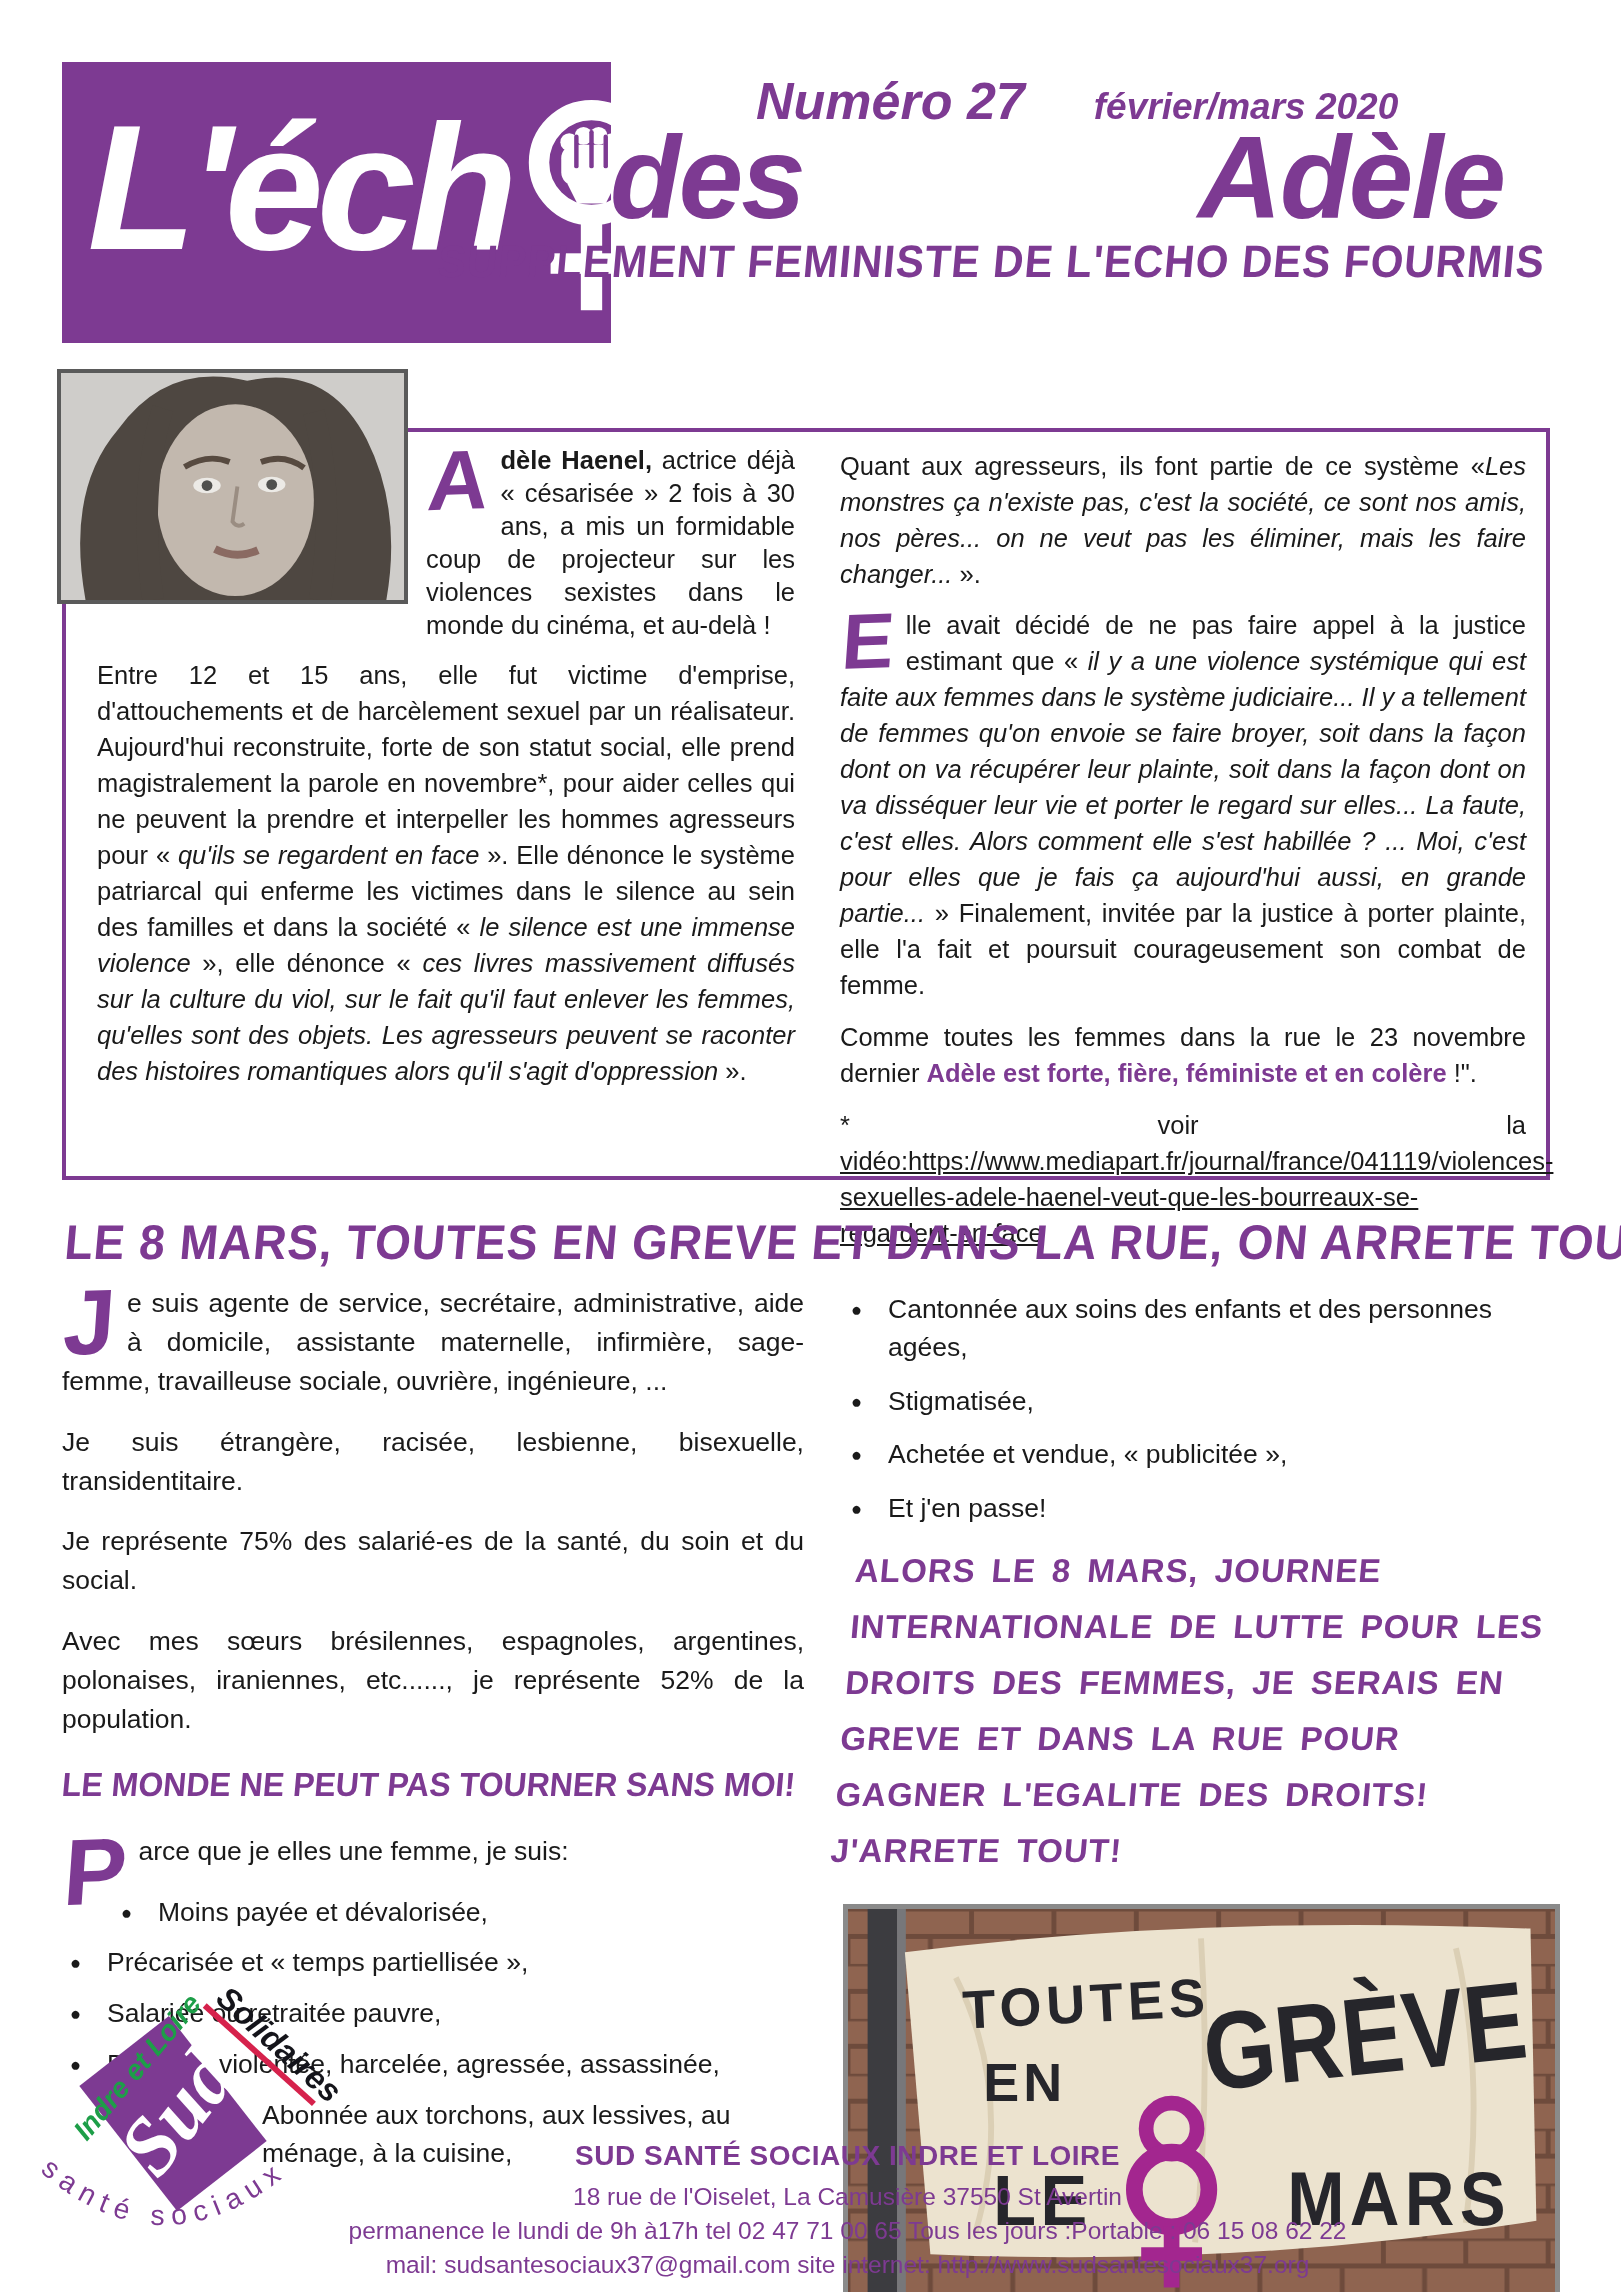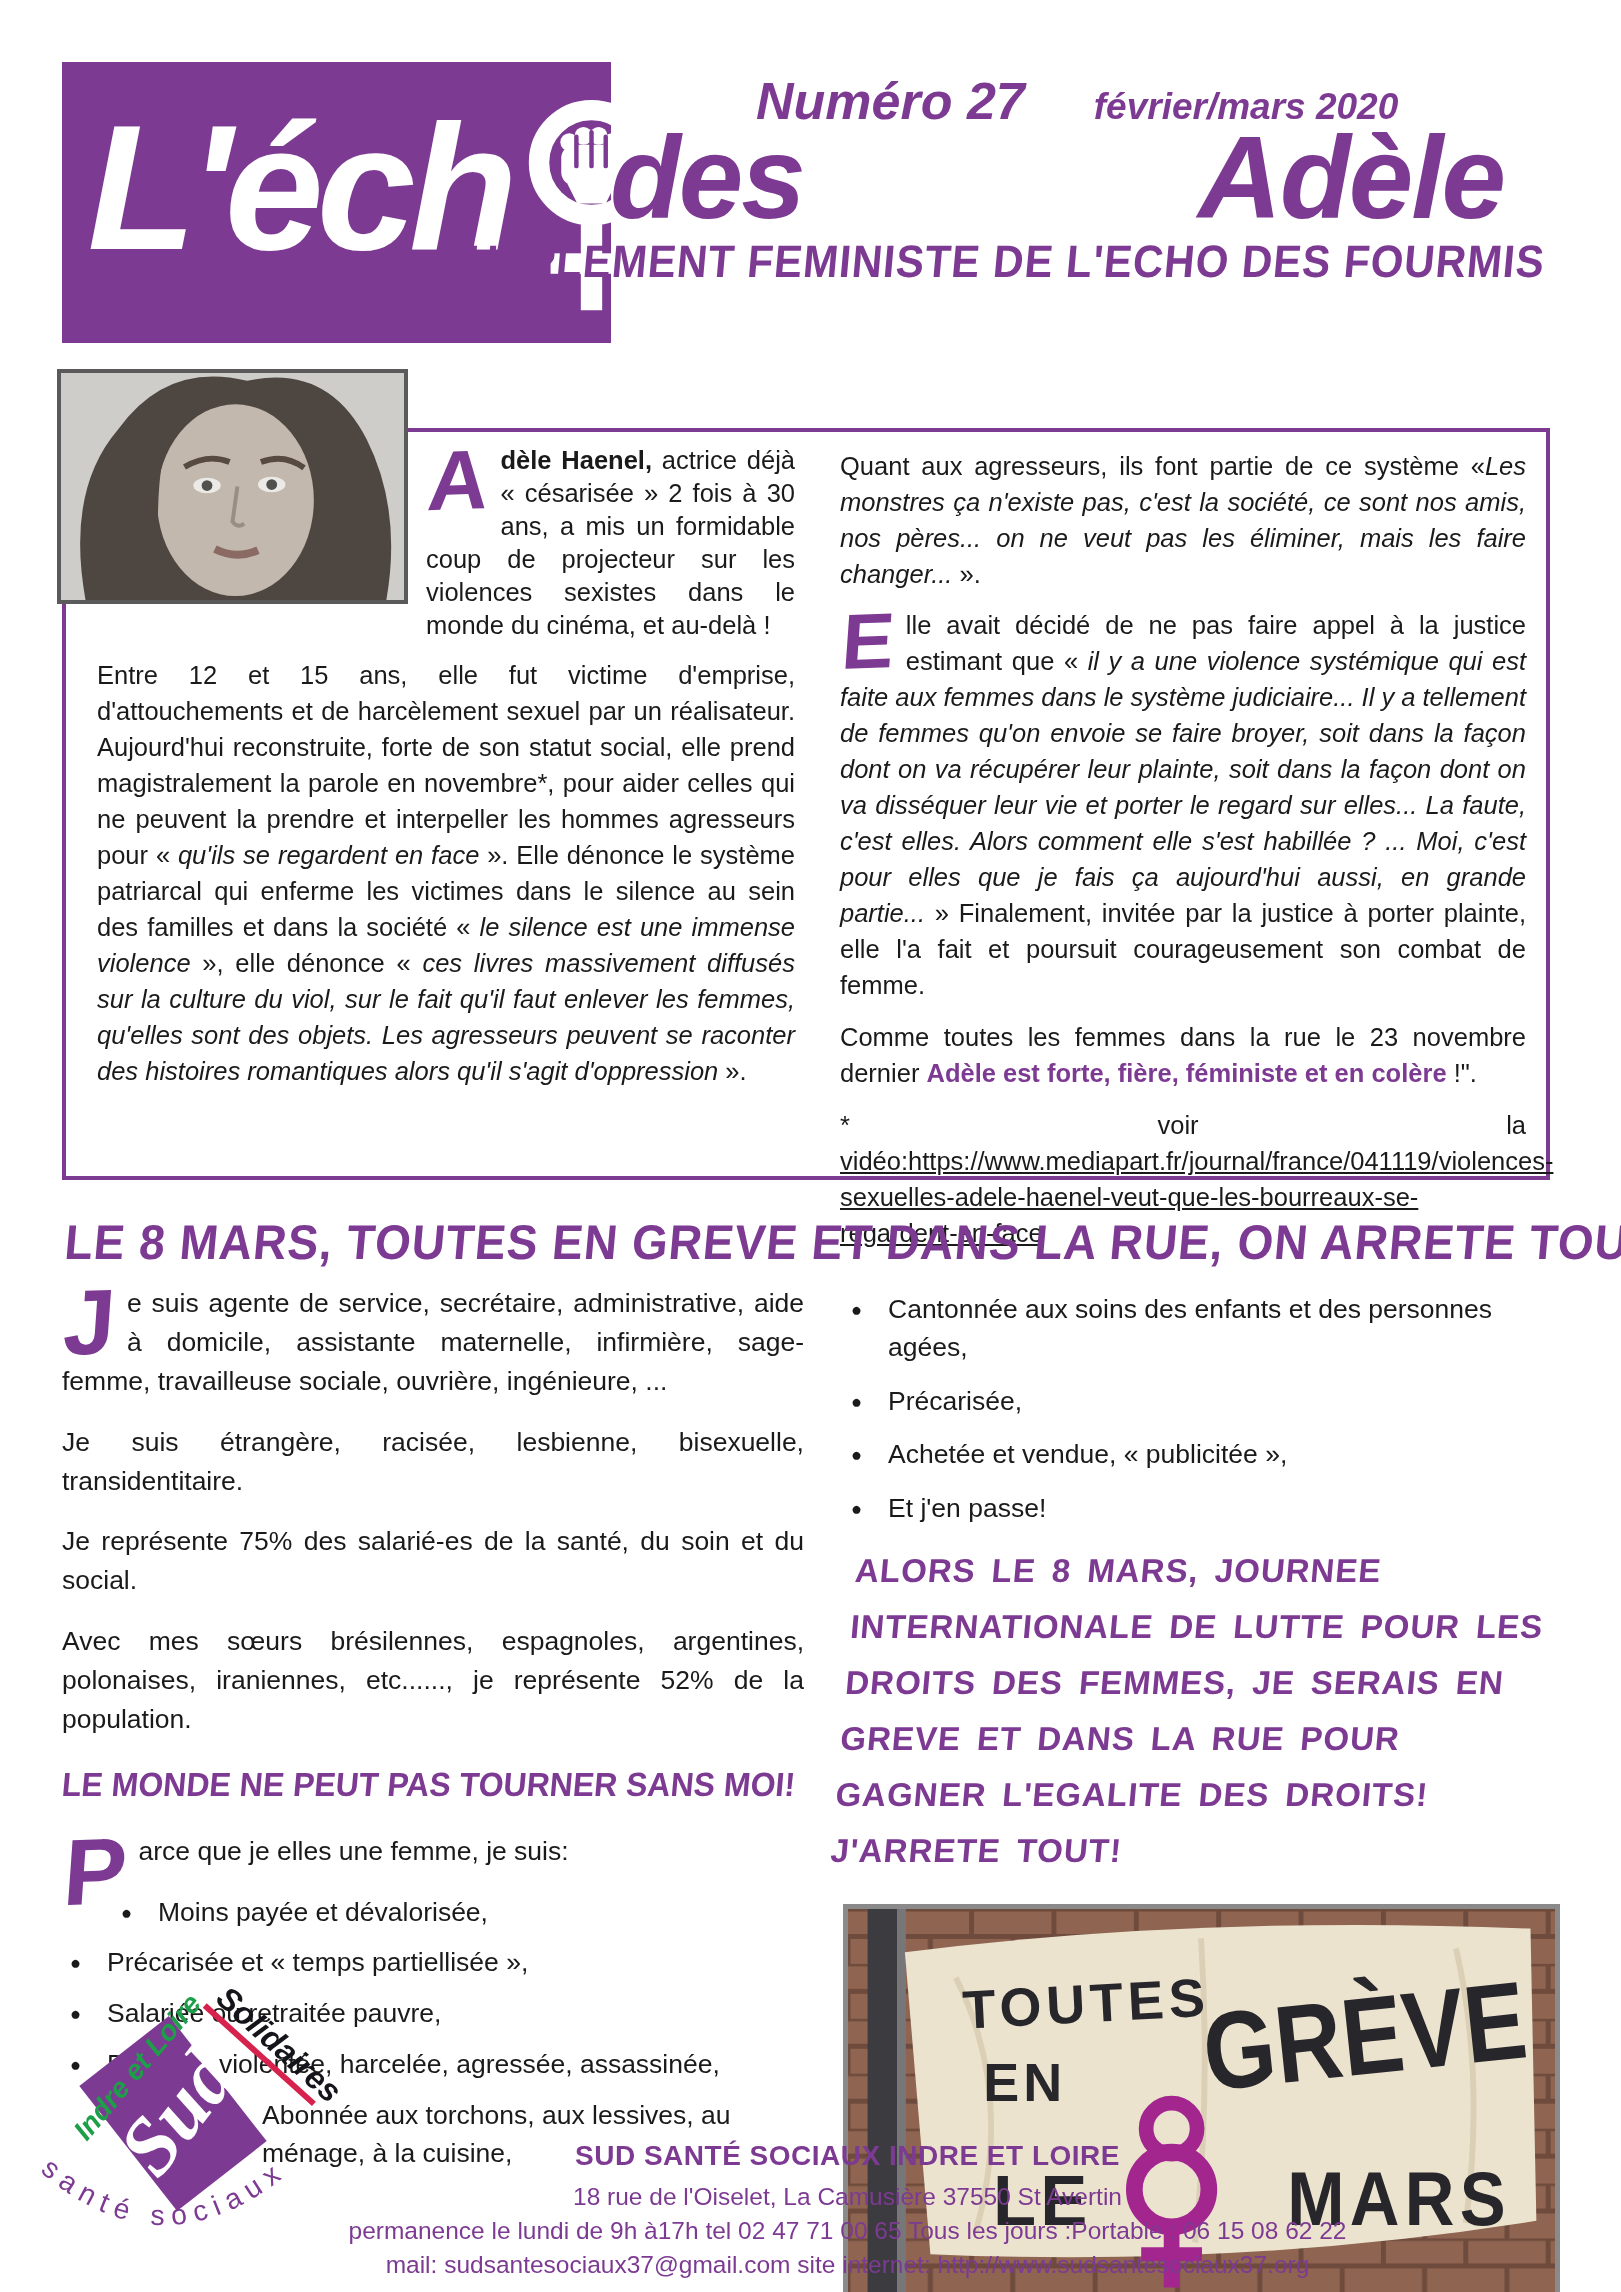--- a/index.html
+++ b/index.html
@@ -170,21 +170,21 @@
         <li><span>Précarisée et « temps partiellisée »,</span></li>
         <li><span>Salariée ou retraitée pauvre,</span></li>
         <li><span>Blaguée, violentée, harcelée, agressée, assassinée,</span></li>
         <li class="ind5"><span>Abonnée aux torchons, aux lessives, au ménage, à la cuisine,</span></li>
       </ul>
     </div>
 
     <div class="s2-right">
       <ul class="bullets r">
         <li><span>Cantonnée aux soins des enfants et des personnes agées,</span></li>
-        <li><span>Précarisée,</span></li>
+        <li><span>Stigmatisée,</span></li>
         <li><span>Achetée et vendue, « publicitée »,</span></li>
         <li><span>Et j'en passe!</span></li>
       </ul>
       <div class="callout comic">ALORS LE 8 MARS, JOURNEE INTERNATIONALE DE LUTTE POUR LES DROITS DES FEMMES, JE SERAIS EN GREVE ET DANS LA RUE POUR GAGNER L'EGALITE DES DROITS! J'ARRETE TOUT!</div>
 
       <div class="banner-photo">
         <svg viewBox="0 0 721 413" preserveAspectRatio="none" aria-hidden="true">
           <defs>
             <pattern id="bricks" width="84" height="56" patternUnits="userSpaceOnUse">
               <rect width="84" height="56" fill="#8f6450"></rect>

